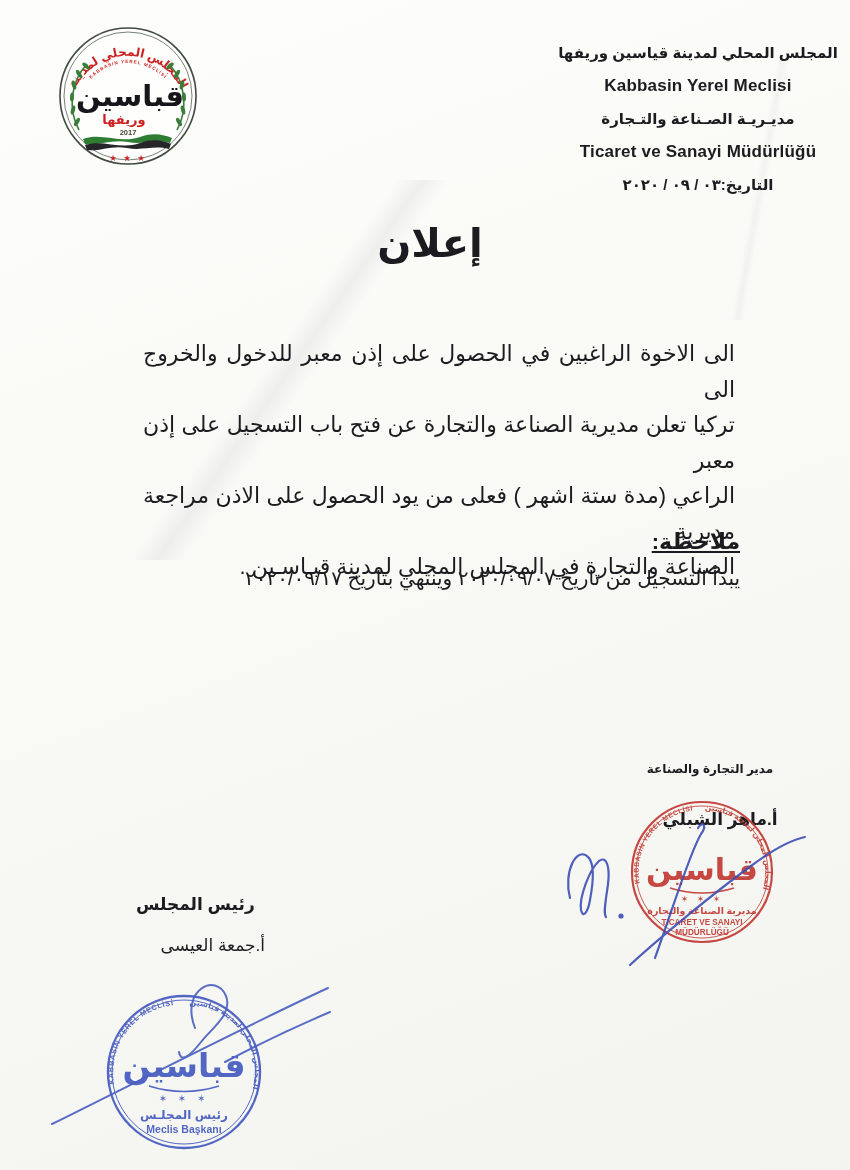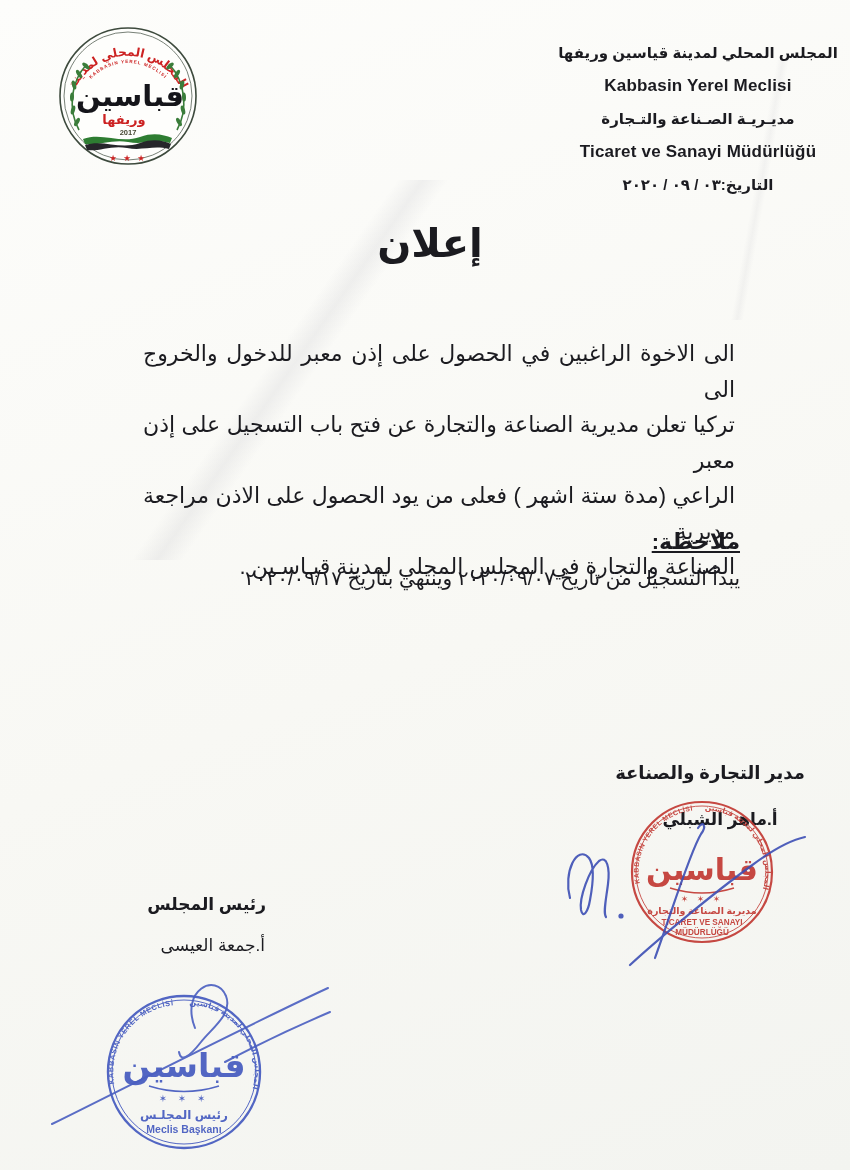--- a/index.html
+++ b/index.html
@@ -29,23 +29,23 @@
   
   .doc-title{top:220px;left:0;width:860px;text-align:center;font-size:40px;font-weight:bold;}
   
   .body-par{top:336px;left:143px;width:592px;font-size:22px;line-height:35.5px;direction:rtl;}
   .body-par .line{text-align:justify;text-align-last:justify;}
   .body-par .line:last-child{text-align-last:right;}
   
   .note-head{top:529px;right:110px;font-size:22px;font-weight:bold;text-decoration:underline;direction:rtl;}
   .note-line{top:566px;right:110px;font-size:20px;direction:rtl;white-space:nowrap;}
   
-  .sig-r-title{top:762px;left:575px;width:270px;text-align:center;font-size:18px;font-weight:bold;white-space:nowrap;}
+  .sig-r-title{top:762px;left:575px;width:270px;text-align:center;font-size:12px;font-weight:bold;white-space:nowrap;}
   .sig-r-name{top:809px;left:600px;width:240px;text-align:center;font-size:17px;font-weight:bold;white-space:nowrap;}
-  .sig-l-title{top:894px;left:136px;width:130px;text-align:right;font-size:17px;font-weight:bold;white-space:nowrap;}
+  .sig-l-title{top:894px;left:136px;width:130px;text-align:left;font-size:17px;font-weight:bold;white-space:nowrap;}
   .sig-l-name{top:935px;left:115px;width:150px;text-align:right;font-size:17px;font-weight:normal;white-space:nowrap;}
   .stamp-red{left:618px;top:788px;opacity:.92;}
   .stamp-blue{left:94px;top:982px;opacity:.95;}
   .sign-right{left:535px;top:800px;}
   .sign-left{left:40px;top:966px;}
   svg text{font-family:"Liberation Sans","DejaVu Sans",sans-serif;}
 </style>
 </head>
 <body>
 

